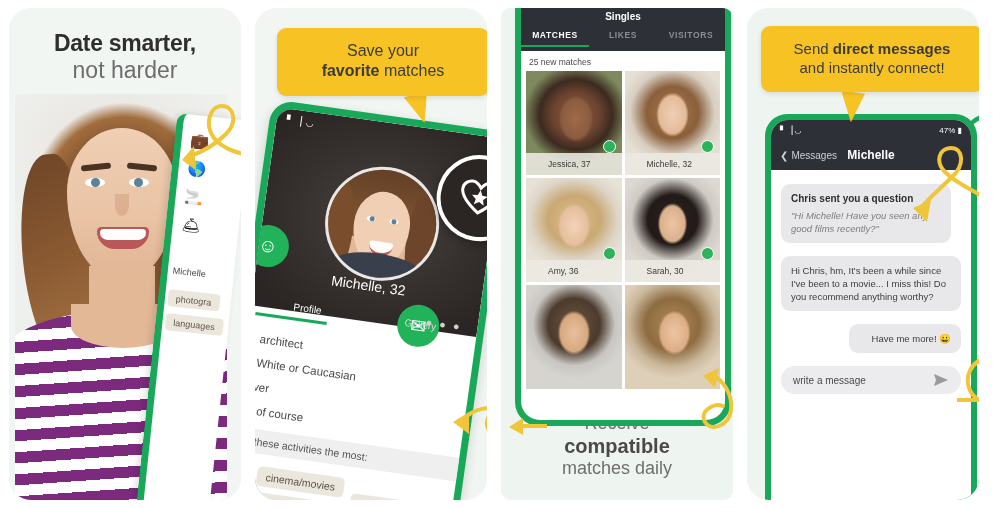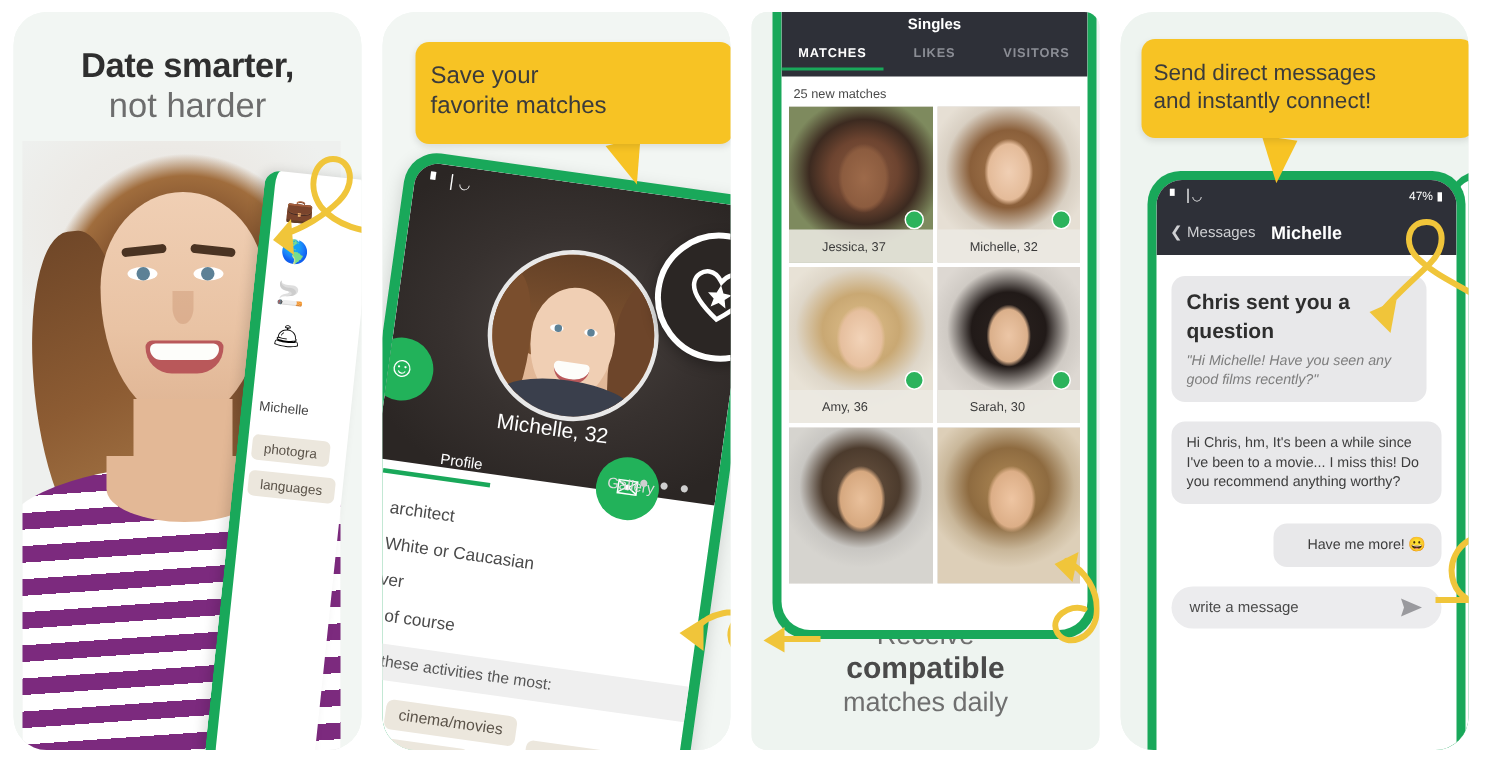--- a/index.html
+++ b/index.html
@@ -113,25 +113,25 @@
     position:absolute;left:10px;height:17px;padding:0 8px;border-radius:4px;
     background:#ece7dd;font-size:9px;color:#5a5248;display:flex;align-items:center;white-space:nowrap;
   }
   .c1 .sliver-tag.t1{top:176px;}
   .c1 .sliver-tag.t2{top:200px;}
 
   
   .c2 .bg{background:#f2f6f3;}
   .bubble{
     position:absolute;border-radius:9px;background:#f7c324;
-    color:#3b3b3b;z-index:9;
+    color:#3b3b3b;text-align:center;z-index:9;
     box-shadow:0 2px 5px rgba(0,0,0,.10);
   }
   .c2 .bubble{left:22px;top:20px;width:192px;padding:13px 10px 15px;font-size:16px;line-height:1.24;}
-  .bubble b{font-weight:normal;}
+  .bubble b{font-weight:bold;}
   .bubble-tail{
     position:absolute;width:0;height:0;z-index:9;
     border-left:14px solid transparent;border-right:10px solid transparent;
     border-top:30px solid #f7c324;
   }
   .c2 .bubble-tail{left:152px;top:86px;transform:rotate(-14deg);}
 
   .phone2{
     position:absolute;left:-14px;top:106px;width:228px;height:420px;
     transform:rotate(8deg);transform-origin:center;
@@ -241,21 +241,21 @@
   }
   .p4-nav{
     position:relative;height:30px;background:#2e3038;color:#fff;
     display:flex;align-items:center;padding:0 9px;
   }
   .p4-back{font-size:10px;color:#cfd0d3;display:flex;align-items:center;gap:3px;}
   .p4-peer{position:absolute;left:0;width:100%;text-align:center;font-size:12px;font-weight:bold;}
   .p4-chat{padding:14px 10px 0;}
   .msg{max-width:150px;border-radius:9px;background:#e8e8ea;padding:8px 10px;font-size:9.5px;line-height:1.38;color:#3d3d3d;margin-bottom:13px;}
   .msg.right{margin-left:auto;}
-  .msg .q-title{font-weight:bold;color:#2e2e2e;display:block;margin-bottom:3px;font-size:14px;}
+  .msg .q-title{font-weight:bold;color:#2e2e2e;display:block;margin-bottom:3px;font-size:10px;}
   .msg .q-body{font-style:italic;color:#7d7d7d;display:block;}
   .msg.wide{max-width:165px;}
   .p4-input{
     margin:10px 10px 0;height:28px;border-radius:14px;background:#ececee;
     display:flex;align-items:center;justify-content:space-between;padding:0 12px;
     font-size:10px;color:#4a4a4a;
   }
   .c4 .edge-phone{
     position:absolute;right:-10px;top:106px;width:24px;height:400px;
     border-radius:22px 0 0 0;background:#19a85a;z-index:3;

